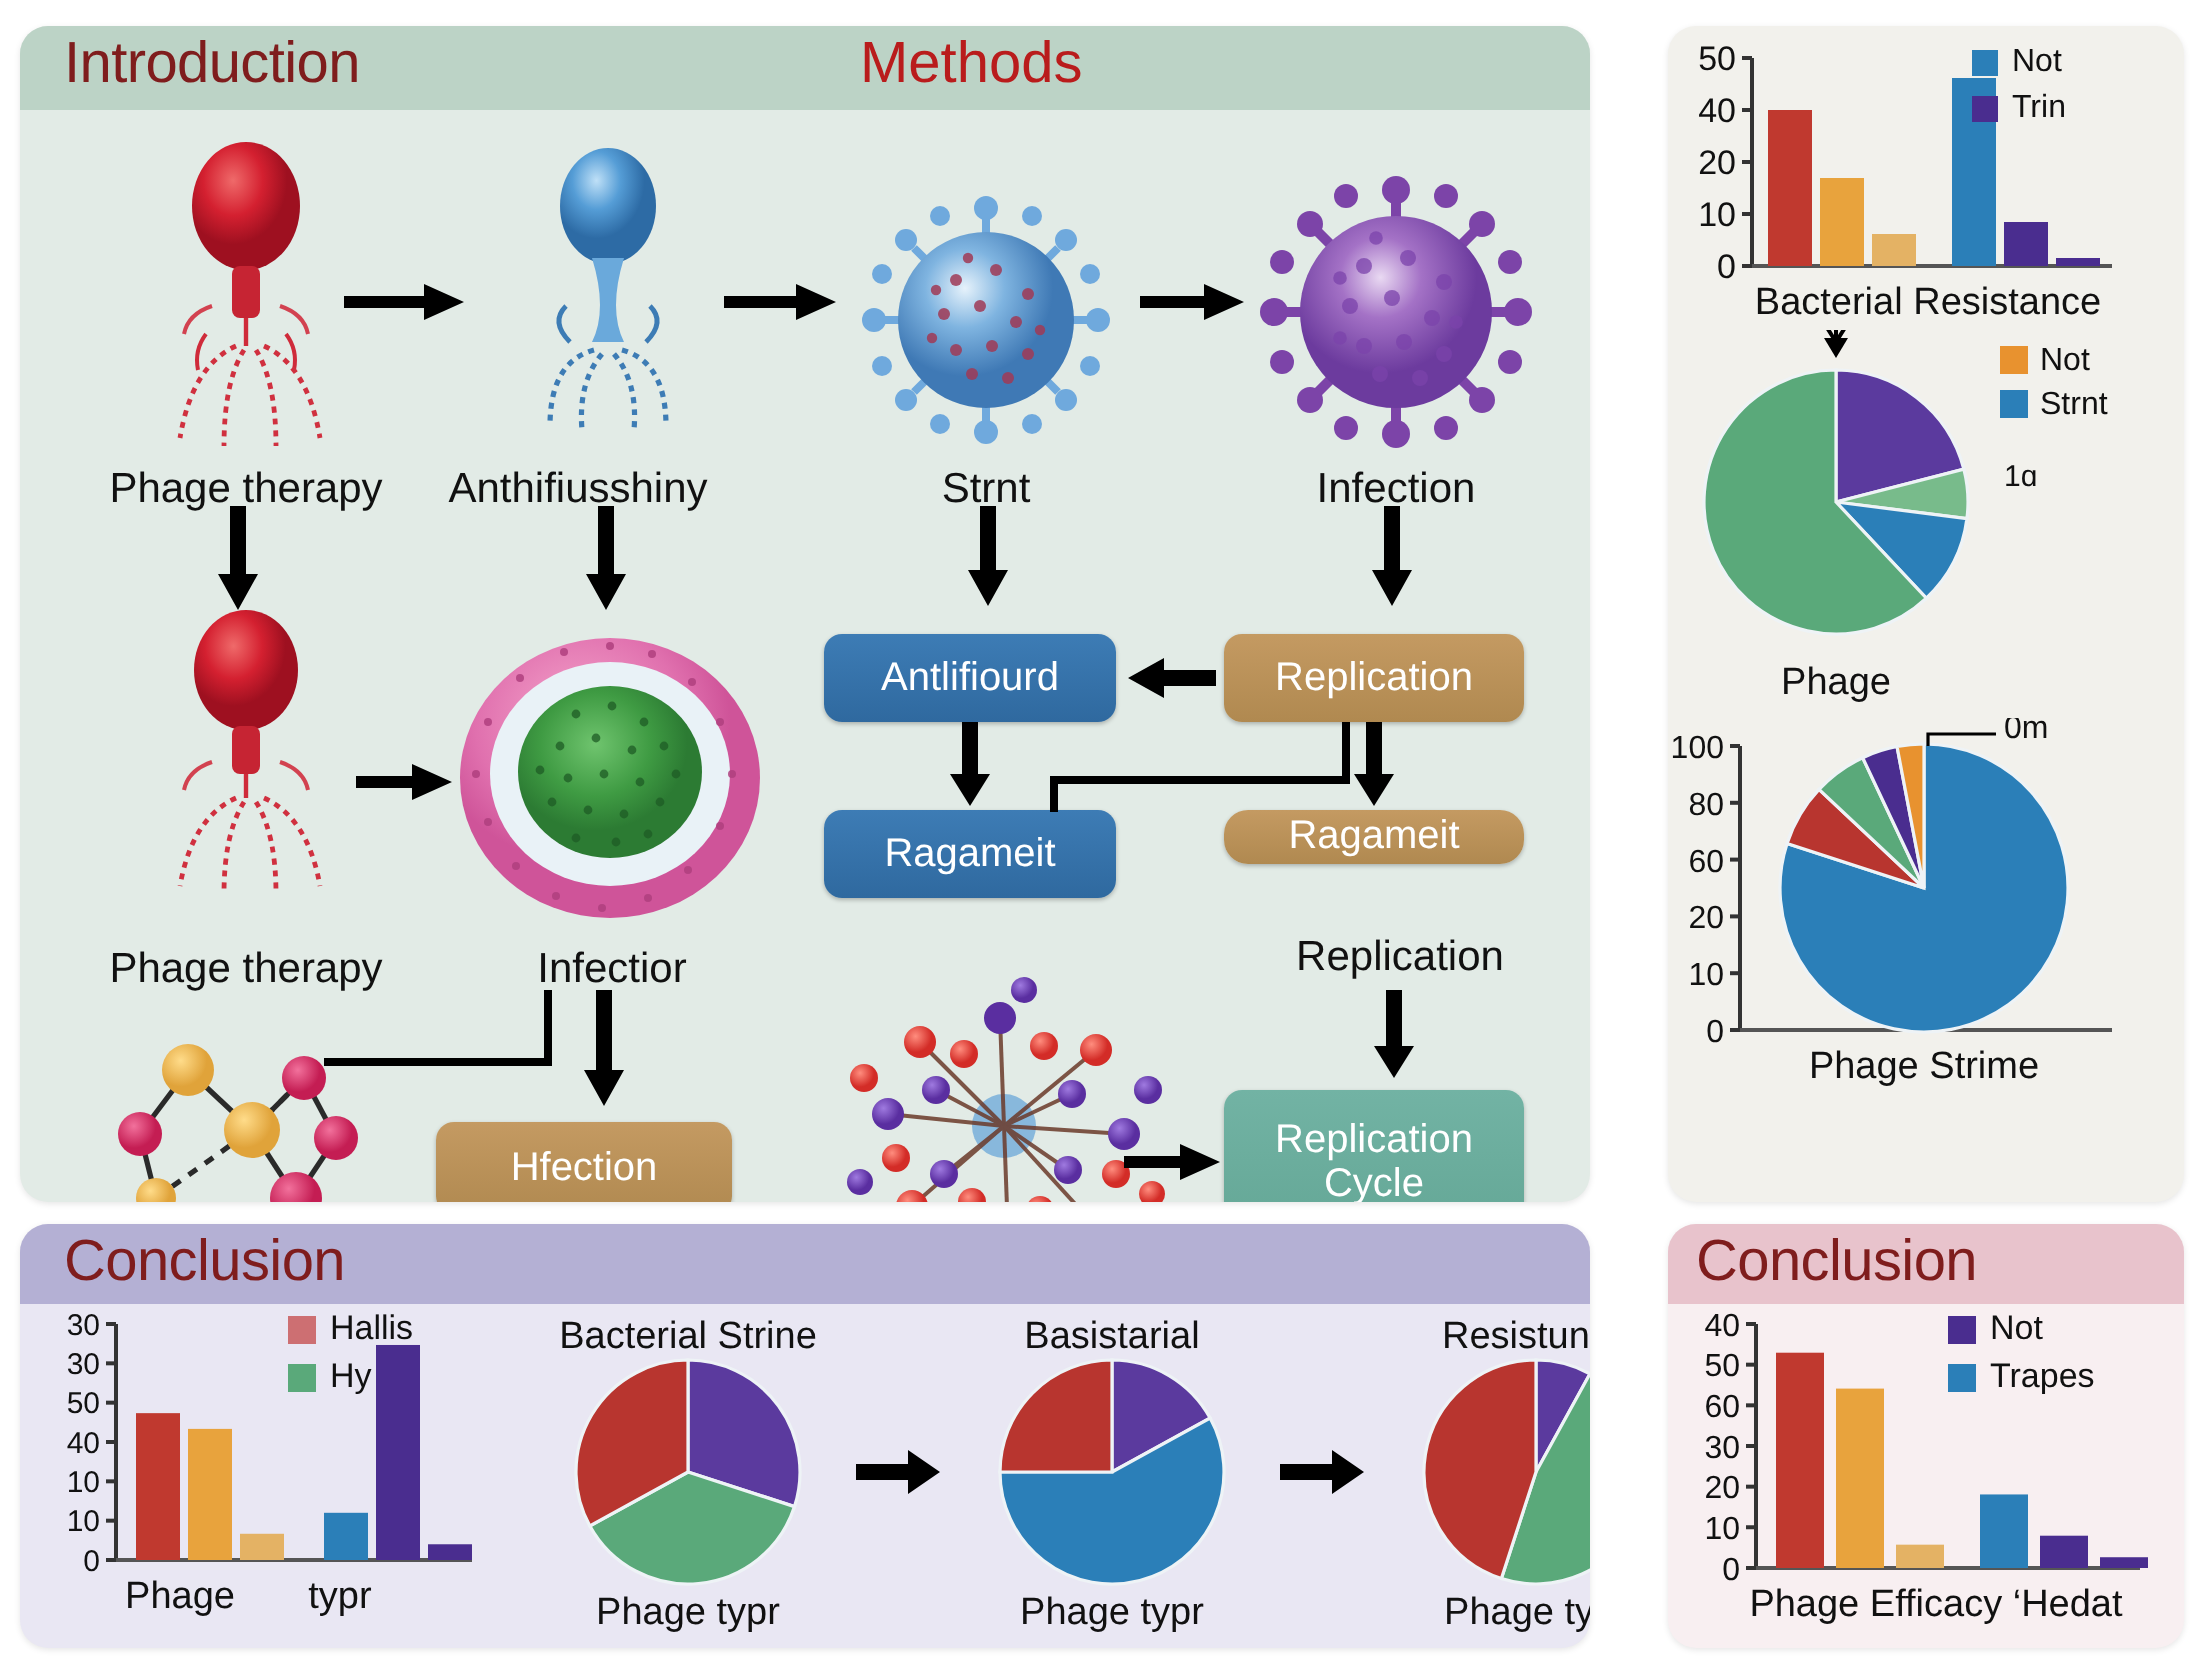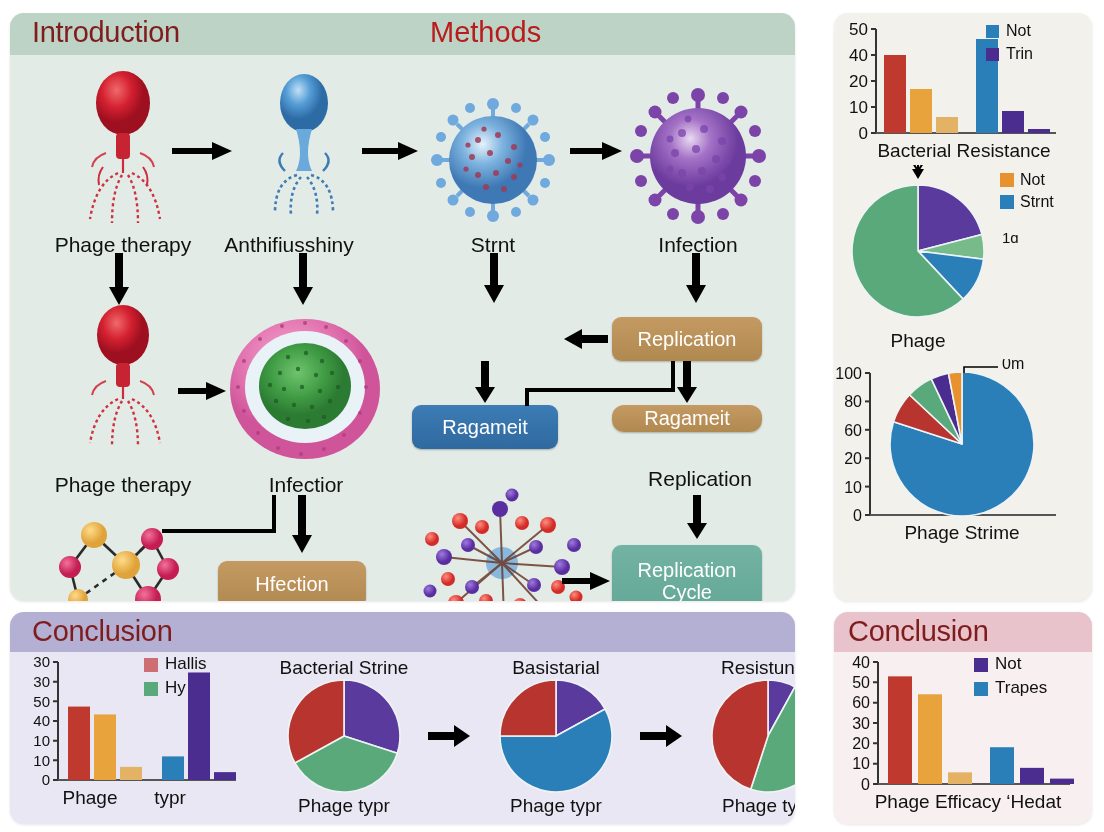--- a/index.html
+++ b/index.html
@@ -350,20 +350,21 @@
           <circle cx="62" cy="108" r="2.2"></circle>
             <circle cx="82" cy="110" r="2.2"></circle>
             <circle cx="98" cy="106" r="2.2"></circle>
           <circle cx="44" cy="74" r="2.2"></circle>
             <circle cx="112" cy="76" r="2.2"></circle>
         </g>
       </svg>
     </div>
     <div class="caption" style="left:232px;top:418px;width:128px;">Infectior</div>
 
+    <div class="flowbox fb-blue" style="left:402px;top:262px;width:146px;height:44px;">Antlifiourd</div>
     <div class="flowbox fb-tan" style="left:602px;top:262px;width:150px;height:44px;">Replication</div>
     <div class="flowbox fb-blue" style="left:402px;top:350px;width:146px;height:44px;">Ragameit</div>
     <div class="flowbox fb-tan" style="left:602px;top:350px;width:150px;height:27px;border-radius:12px;">Ragameit</div>
 
     <div class="arrow-l" style="left:554px;top:274px;">
       <svg width="44" height="20" viewBox="0 0 44 20">
           <path d="M44 6 h-26 v-6 l-18 10 l18 10 v-6 H44 z" fill="#000"></path>
         </svg>
     </div>
     <div class="arrow-d" style="left:465px;top:306px;">

